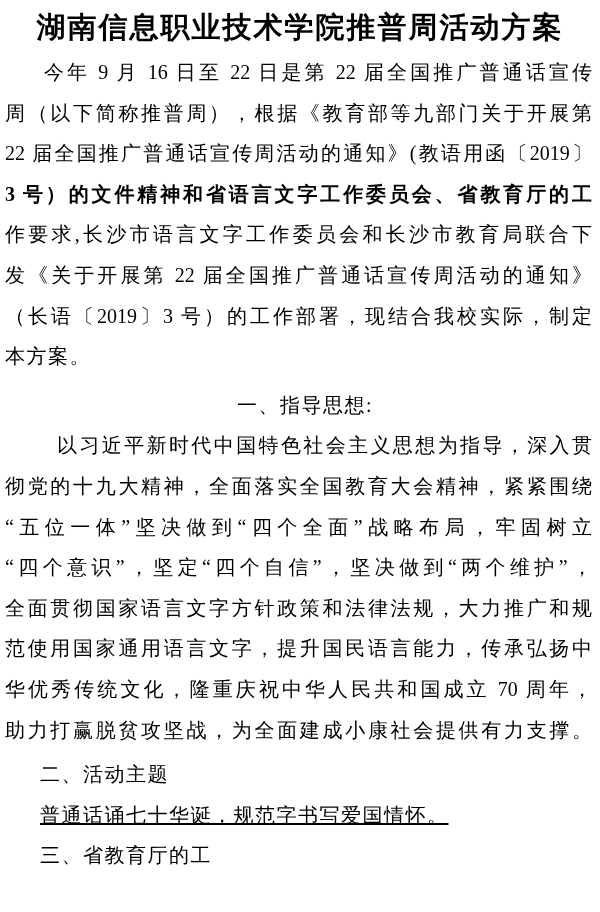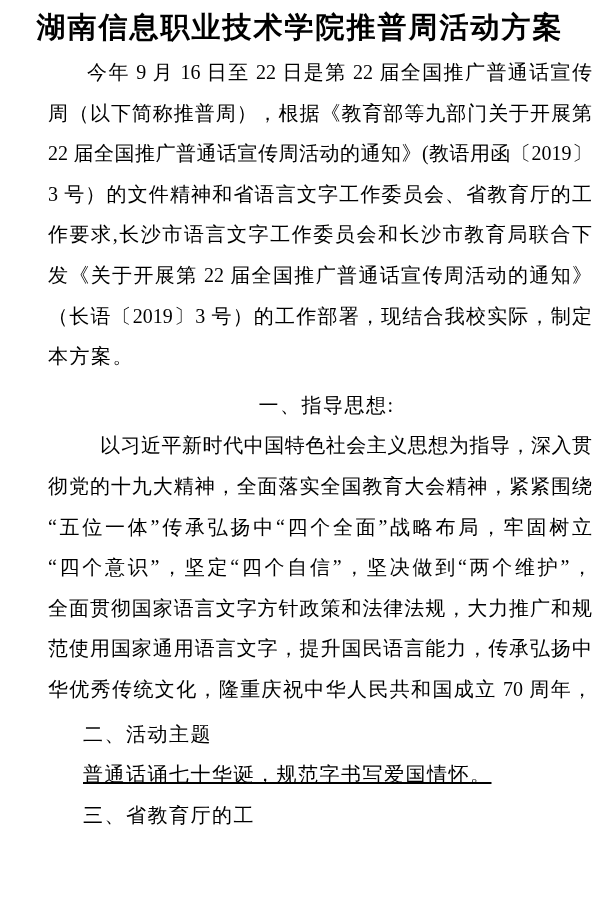--- a/index.html
+++ b/index.html
@@ -22,21 +22,20 @@
     font-size: 29px;
     line-height: 42px;
     font-weight: bold;
     text-align: center;
     letter-spacing: 2px;
     white-space: nowrap;
   }
   .doc-body {
     padding: 4px 8px 0 5px;
     font-size: 20px;
-    margin-left: 43px;
   }
   .line {
     height: 40.6px;
     line-height: 40.6px;
     overflow: hidden;
   }
   
   .line.j {
     text-align: justify;
     text-align-last: justify;
@@ -50,30 +49,31 @@
 </style>
 </head>
 <body>
 
 <div class="page">
   <h1 class="doc-title">湖南信息职业技术学院推普周活动方案</h1>
   <div class="doc-body" id="doc-body">
       <div class="line j" style="text-indent: 39px;">今年 9 月 16 日至 22 日是第 22 届全国推广普通话宣传</div>
       <div class="line j" style="text-indent: 0px;">周（以下简称推普周），根据《教育部等九部门关于开展第</div>
       <div class="line j" style="text-indent: 0px;">22 届全国推广普通话宣传周活动的通知》(教语用函〔2019〕</div>
-      <div class="line j" style="text-indent: 0px;">3 号）的文件精神和省语言文字工作委员会、省教育厅的工</div>
+      <div class="line j" style="text-indent: 0px; font-weight: bold;">3 号）的文件精神和省语言文字工作委员会、省教育厅的工</div>
       <div class="line j" style="text-indent: 0px;">作要求,长沙市语言文字工作委员会和长沙市教育局联合下</div>
       <div class="line j" style="text-indent: 0px;">发《关于开展第 22 届全国推广普通话宣传周活动的通知》</div>
       <div class="line j" style="text-indent: 0px;">（长语〔2019〕3 号）的工作部署，现结合我校实际，制定</div>
       <div class="line n" style="text-indent: 0px;">本方案。</div>
       <div class="line n" style="text-indent: 13px; margin-top: 8px; text-align: center;">一、指导思想:</div>
       <div class="line j" style="text-indent: 52px;">以习近平新时代中国特色社会主义思想为指导，深入贯</div>
       <div class="line j" style="text-indent: 0px;">彻党的十九大精神，全面落实全国教育大会精神，紧紧围绕</div>
-      <div class="line j" style="text-indent: 0px;">“五位一体”传承弘扬中“四个全面”战略布局，牢固树立</div>
+      <div class="line j" style="text-indent: 0px;">“五位一体”坚决做到“四个全面”战略布局，牢固树立</div>
       <div class="line j" style="text-indent: 0px;">“四个意识”，坚定“四个自信”，坚决做到“两个维护”，</div>
       <div class="line j" style="text-indent: 0px; font-family: Liberation Serif, serif;">全面贯彻国家语言文字方针政策和法律法规，大力推广和规</div>
       <div class="line j" style="text-indent: 0px;">范使用国家通用语言文字，提升国民语言能力，传承弘扬中</div>
       <div class="line j" style="text-indent: 0px;">华优秀传统文化，隆重庆祝中华人民共和国成立 70 周年，</div>
+      <div class="line j" style="text-indent: 0px;">助力打赢脱贫攻坚战，为全面建成小康社会提供有力支撑。</div>
       <div class="line n" style="text-indent: 35px; margin-top: 4px;">二、活动主题</div>
       <div class="line n" style="text-indent: 35px; text-decoration: underline;">普通话诵七十华诞，规范字书写爱国情怀。</div>
       <div class="line n" style="text-indent: 35px;">三、省教育厅的工</div>
     </div>
 </div>
 
 </body></html>

